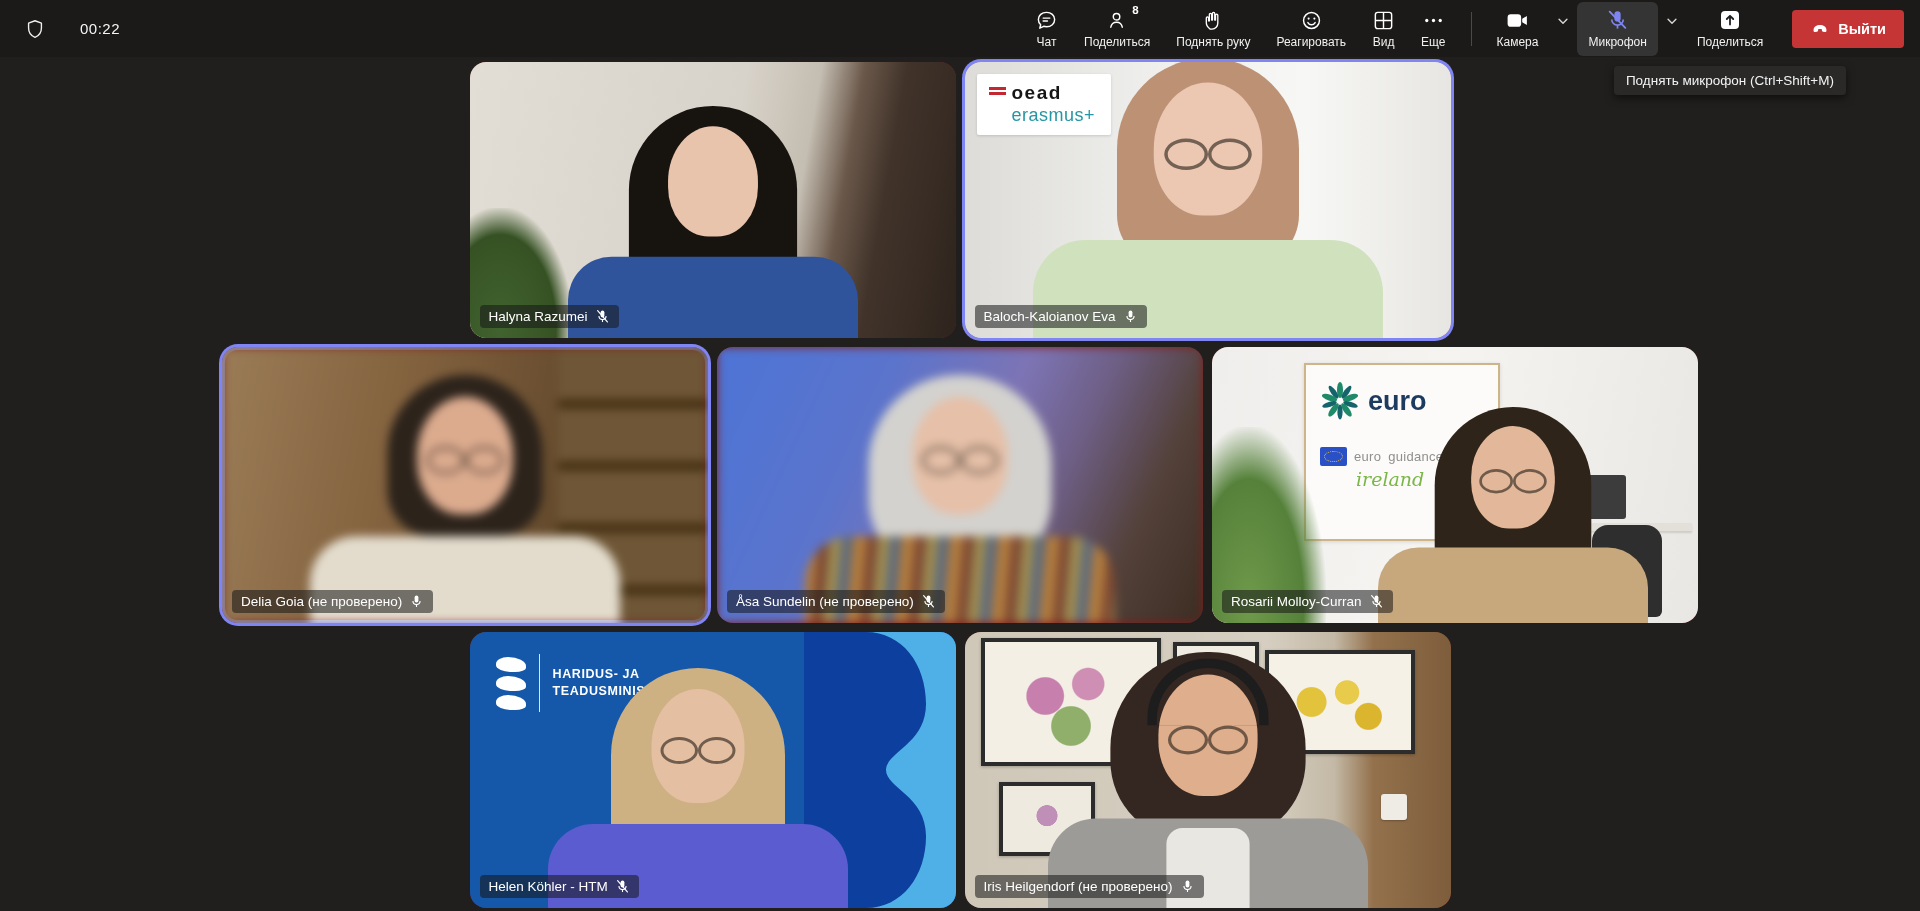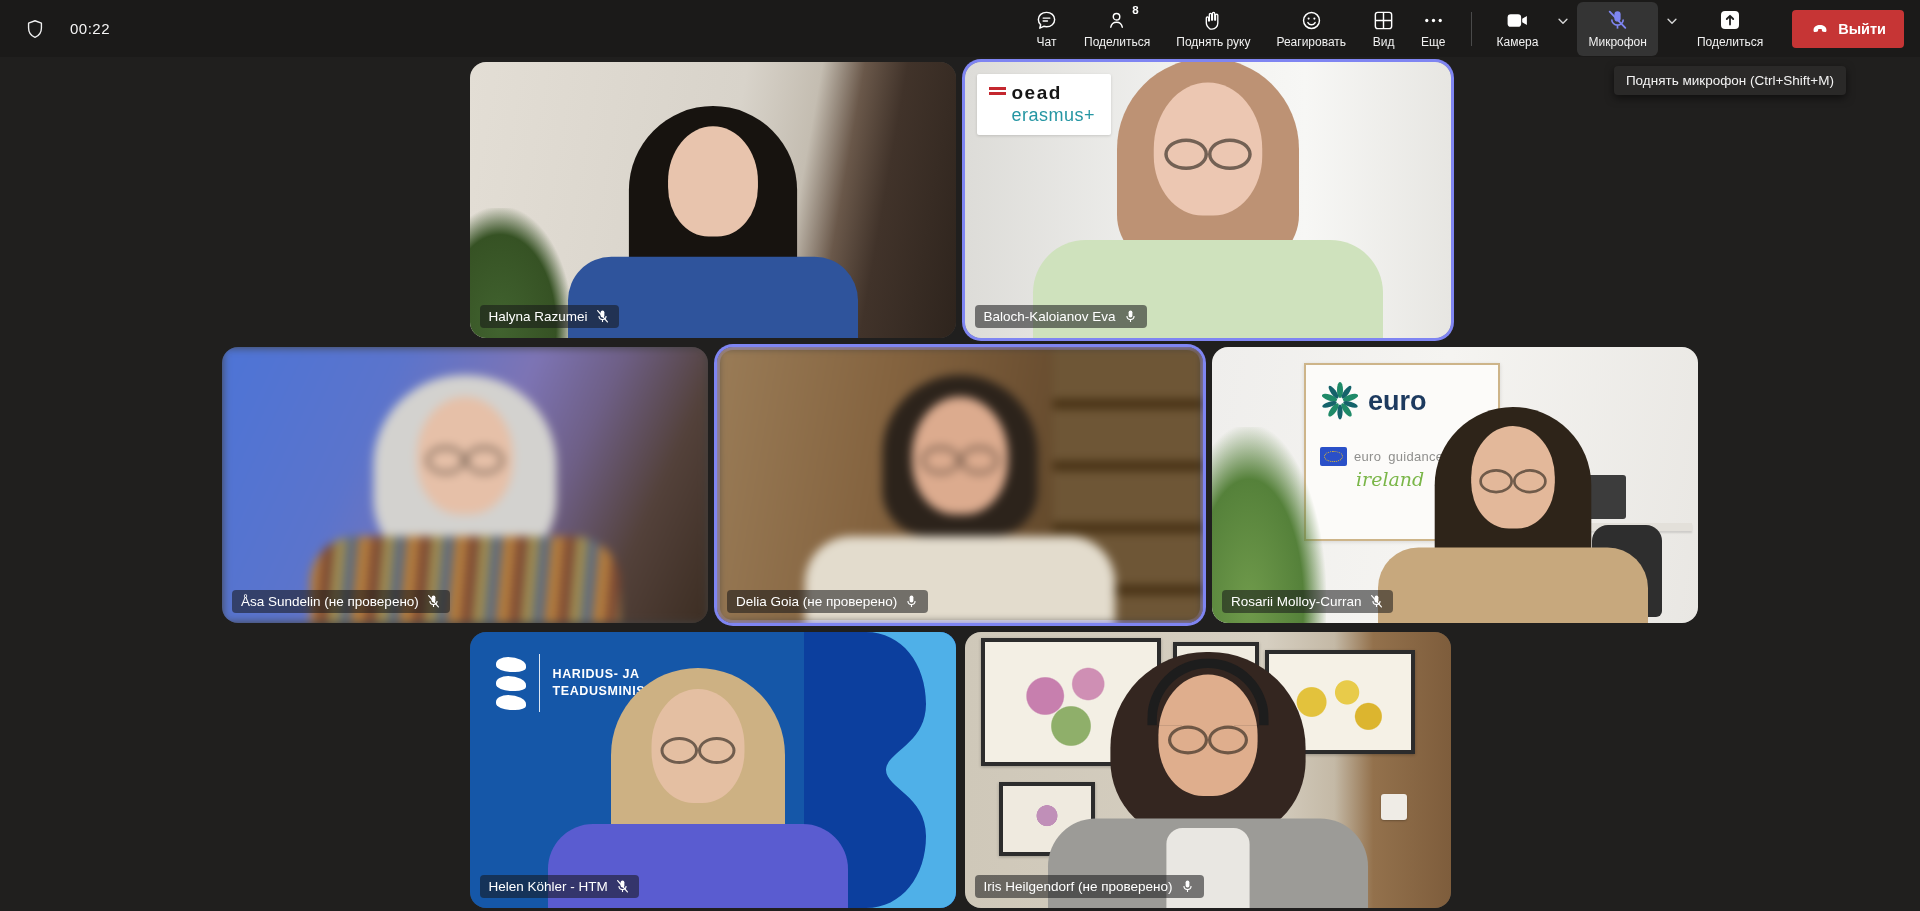--- a/index.html
+++ b/index.html
@@ -1,38 +1,38 @@
 <!DOCTYPE html>
 <html><head>
 <meta charset="utf-8">
 <style>
   *{margin:0;padding:0;box-sizing:border-box}
   html,body{width:1920px;height:911px;overflow:hidden;background:#141414}
   .app{position:relative;width:1920px;height:911px;background:#201f1e;font-family:"Liberation Sans",sans-serif;color:#fff}
 
   
   .topbar{position:absolute;top:0;left:0;right:0;height:57px;background:#1b1a19;display:flex;align-items:center;padding:0 16px 0 24px;z-index:30}
-  .timer-wrap{display:flex;align-items:center;gap:24px}
+  .timer-wrap{display:flex;align-items:center;gap:34px}
   .timer{font-size:15px;letter-spacing:.5px;color:#f5f5f5}
   .tb-right{margin-left:auto;display:flex;align-items:center;gap:4px}
   .tb-btn{display:flex;flex-direction:column;align-items:center;justify-content:center;gap:3px;height:54px;padding:2px 11px;border-radius:6px;cursor:pointer;background:transparent;border:none;color:#fff}
   .tb-btn .ico{height:24px;display:flex;align-items:center;justify-content:center}
   .tb-btn .lbl{font-size:12px;color:#f1f1f1;white-space:nowrap}
   .people-wrap{position:relative}
   .count-badge{position:absolute;top:-4px;right:-10px;font-size:11.5px;font-weight:bold;color:#fff}
   .divider{width:1px;height:34px;background:#4a4a4a;margin:0 10px}
   .chev{display:flex;align-items:center;height:54px;padding:0 3px;margin-top:-16px;cursor:pointer}
   .mic-btn{background:#343434}
   .leave-btn{display:flex;align-items:center;gap:8px;background:#c63535;border:none;color:#fff;font-family:inherit;font-size:14.5px;font-weight:bold;border-radius:4px;height:38px;padding:0 18px;margin-left:14px;cursor:pointer}
   .tooltip{position:absolute;top:66px;right:74px;background:#2a2928;color:#f3f3f3;font-size:13.5px;padding:7px 12px;border-radius:4px;box-shadow:0 3px 8px rgba(0,0,0,.55);white-space:nowrap;z-index:40}
 
   
   .stage{position:absolute;top:57px;left:0;right:0;bottom:0;display:flex;flex-direction:column;align-items:center;gap:9px;padding-top:5px}
   .row{display:flex;gap:9px;justify-content:center}
-  .tile{position:relative;width:486px;height:276px;border-radius:16px;background:#404040;overflow:hidden;cursor:pointer}
+  .tile{position:relative;width:486px;height:276px;border-radius:16px;background:#7f1d1d;overflow:hidden;cursor:pointer}
   .tile.active{box-shadow:0 0 0 3px #7f85f2 inset, 0 0 0 3px #7f85f2}
   .scene{position:absolute;inset:0;overflow:hidden}
   .blurred{filter:blur(5px)}
 
   .name-label{position:absolute;left:10px;bottom:10px;display:flex;align-items:center;gap:7px;background:rgba(22,22,24,.55);border-radius:4px;padding:4px 9px;font-size:13.5px;color:#fff;z-index:5;white-space:nowrap}
   .name-label svg{flex:0 0 auto}
 
   
   .figure{position:absolute;left:50%;bottom:0;transform:translateX(-50%);width:230px;height:160px}
   .hair{position:absolute;left:50%;top:0;transform:translateX(-50%);width:116px;height:150px;border-radius:58px 58px 34px 34px;background:var(--hair,#2a221c)}
@@ -296,59 +296,59 @@
               <path d="M8 11.3v2.6" stroke="#fff" stroke-width="1.2"></path>
             </svg>
 
         </div>
       </div>
 
     </div>
 
     <div class="row">
 
-      <div class="tile p4">
-        <div class="scene blurred">
-          <div class="figure">
-            <div class="hair"></div>
-              <div class="head"></div>
-              <div class="glasses"></div>
-              <div class="torso"></div>
-          </div>
-        </div>
-        <div class="name-label">
-          <span>Åsa Sundelin (не проверено)</span>
-
-          <svg width="15" height="15" viewBox="0 0 16 16" style="display: inline-block;">
-              <rect x="6" y="1.5" width="4" height="7.5" rx="2" fill="#fff"></rect>
-              <path d="M4.2 7.5a3.8 3.8 0 0 0 7.6 0" fill="none" stroke="#fff" stroke-width="1.2"></path>
-              <path d="M8 11.3v2.6" stroke="#fff" stroke-width="1.2"></path>
-              <path d="M2.8 1.8 13.2 13.8" stroke="#fff" stroke-width="1.3" stroke-linecap="round"></path>
-            </svg>
-        </div>
-      </div>
-
       <div class="tile p5 active">
         <div class="scene blurred">
           <div class="shelf"></div>
           <div class="figure">
             <div class="hair"></div>
               <div class="head"></div>
               <div class="glasses"></div>
               <div class="torso"></div>
           </div>
         </div>
         <div class="name-label">
           <span>Delia Goia (не проверено)</span>
           <svg width="15" height="15" viewBox="0 0 16 16" style="display: inline-block;">
               <rect x="6" y="1.5" width="4" height="7.5" rx="2" fill="#fff"></rect>
               <path d="M4.2 7.5a3.8 3.8 0 0 0 7.6 0" fill="none" stroke="#fff" stroke-width="1.2"></path>
               <path d="M8 11.3v2.6" stroke="#fff" stroke-width="1.2"></path>
             </svg>
 
+        </div>
+      </div>
+
+      <div class="tile p4">
+        <div class="scene blurred">
+          <div class="figure">
+            <div class="hair"></div>
+              <div class="head"></div>
+              <div class="glasses"></div>
+              <div class="torso"></div>
+          </div>
+        </div>
+        <div class="name-label">
+          <span>Åsa Sundelin (не проверено)</span>
+
+          <svg width="15" height="15" viewBox="0 0 16 16" style="display: inline-block;">
+              <rect x="6" y="1.5" width="4" height="7.5" rx="2" fill="#fff"></rect>
+              <path d="M4.2 7.5a3.8 3.8 0 0 0 7.6 0" fill="none" stroke="#fff" stroke-width="1.2"></path>
+              <path d="M8 11.3v2.6" stroke="#fff" stroke-width="1.2"></path>
+              <path d="M2.8 1.8 13.2 13.8" stroke="#fff" stroke-width="1.3" stroke-linecap="round"></path>
+            </svg>
         </div>
       </div>
 
       <div class="tile p6">
         <div class="scene">
           <div class="etbi-poster">
             <div class="etbi-row">
               <svg width="40" height="40" viewBox="0 0 40 40">
                   <g transform="translate(20,20)">
                     <g fill="#1f8a68">

